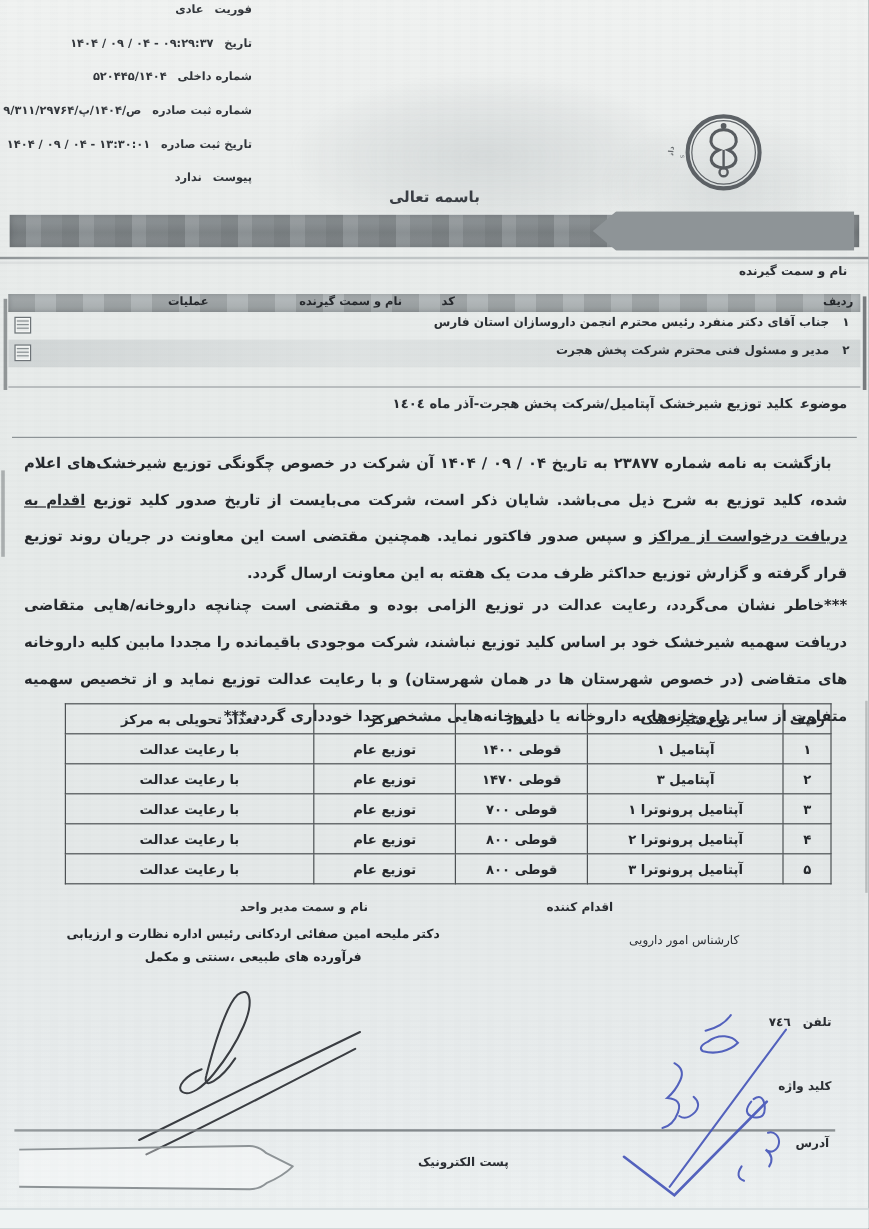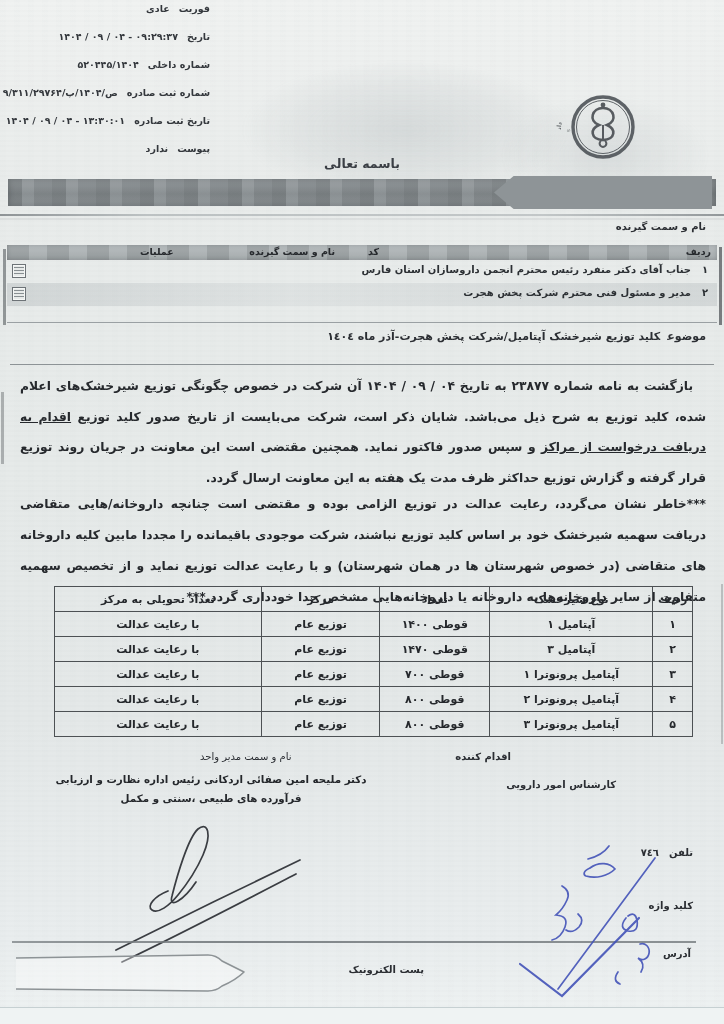--- a/index.html
+++ b/index.html
@@ -70,23 +70,23 @@
 
   
   .atable{position:absolute;top:586px;right:31px;left:54px;border-collapse:collapse;table-layout:fixed;width:639px;
     font-size:11px;font-weight:700;color:#25282c;}
   .atable td,.atable th{border:1px solid #4d5154;height:24px;text-align:center;padding:0 2px;overflow:hidden;white-space:nowrap;}
   .atable .qty{direction:ltr;}
   .col-idx{width:6.2%;} .col-type{width:25.6%;} .col-qty{width:17.2%;} .col-center{width:18.6%;} .col-deliv{width:32.4%;}
 
   
   .actor-label{position:absolute;top:751px;right:213px;font-size:10px;font-weight:700;}
-  .manager-label{position:absolute;top:751px;left:200px;font-size:10px;font-weight:400;}
+  .manager-label{position:absolute;top:751px;left:200px;font-size:10px;font-weight:700;}
   .manager-name{position:absolute;top:770px;left:38px;width:346px;text-align:center;font-size:10.3px;font-weight:700;line-height:19px;color:#24272b;}
-  .expert-title{position:absolute;top:779px;right:108px;font-size:10px;font-weight:700;}
+  .expert-title{position:absolute;top:779px;right:108px;font-size:10px;font-weight:400;}
   .sig-black{position:absolute;top:810px;left:92px;width:215px;height:155px;}
 
   
   .phone{position:absolute;top:847px;right:31px;display:flex;gap:10px;font-size:10px;font-weight:700;}
   .doc-info-btn{position:absolute;top:840px;left:423px;width:115px;height:26px;border:1px solid #757b7e;
     background:linear-gradient(180deg,#aeb4b6,#8f9598);display:flex;align-items:center;justify-content:center;
     font-size:10.5px;font-weight:700;color:#1f2226;box-shadow:inset 0 0 4px rgba(40,45,48,.25);cursor:pointer;}
   .keyword-label{position:absolute;top:900px;right:31px;font-size:10px;font-weight:700;}
   .hr3{position:absolute;top:941px;left:12px;right:28px;height:2px;background:linear-gradient(90deg,#868c8f,#6f7579 30%,#7b8184);opacity:.85;}
   .address-label{position:absolute;top:948px;right:33px;font-size:10px;font-weight:700;}

